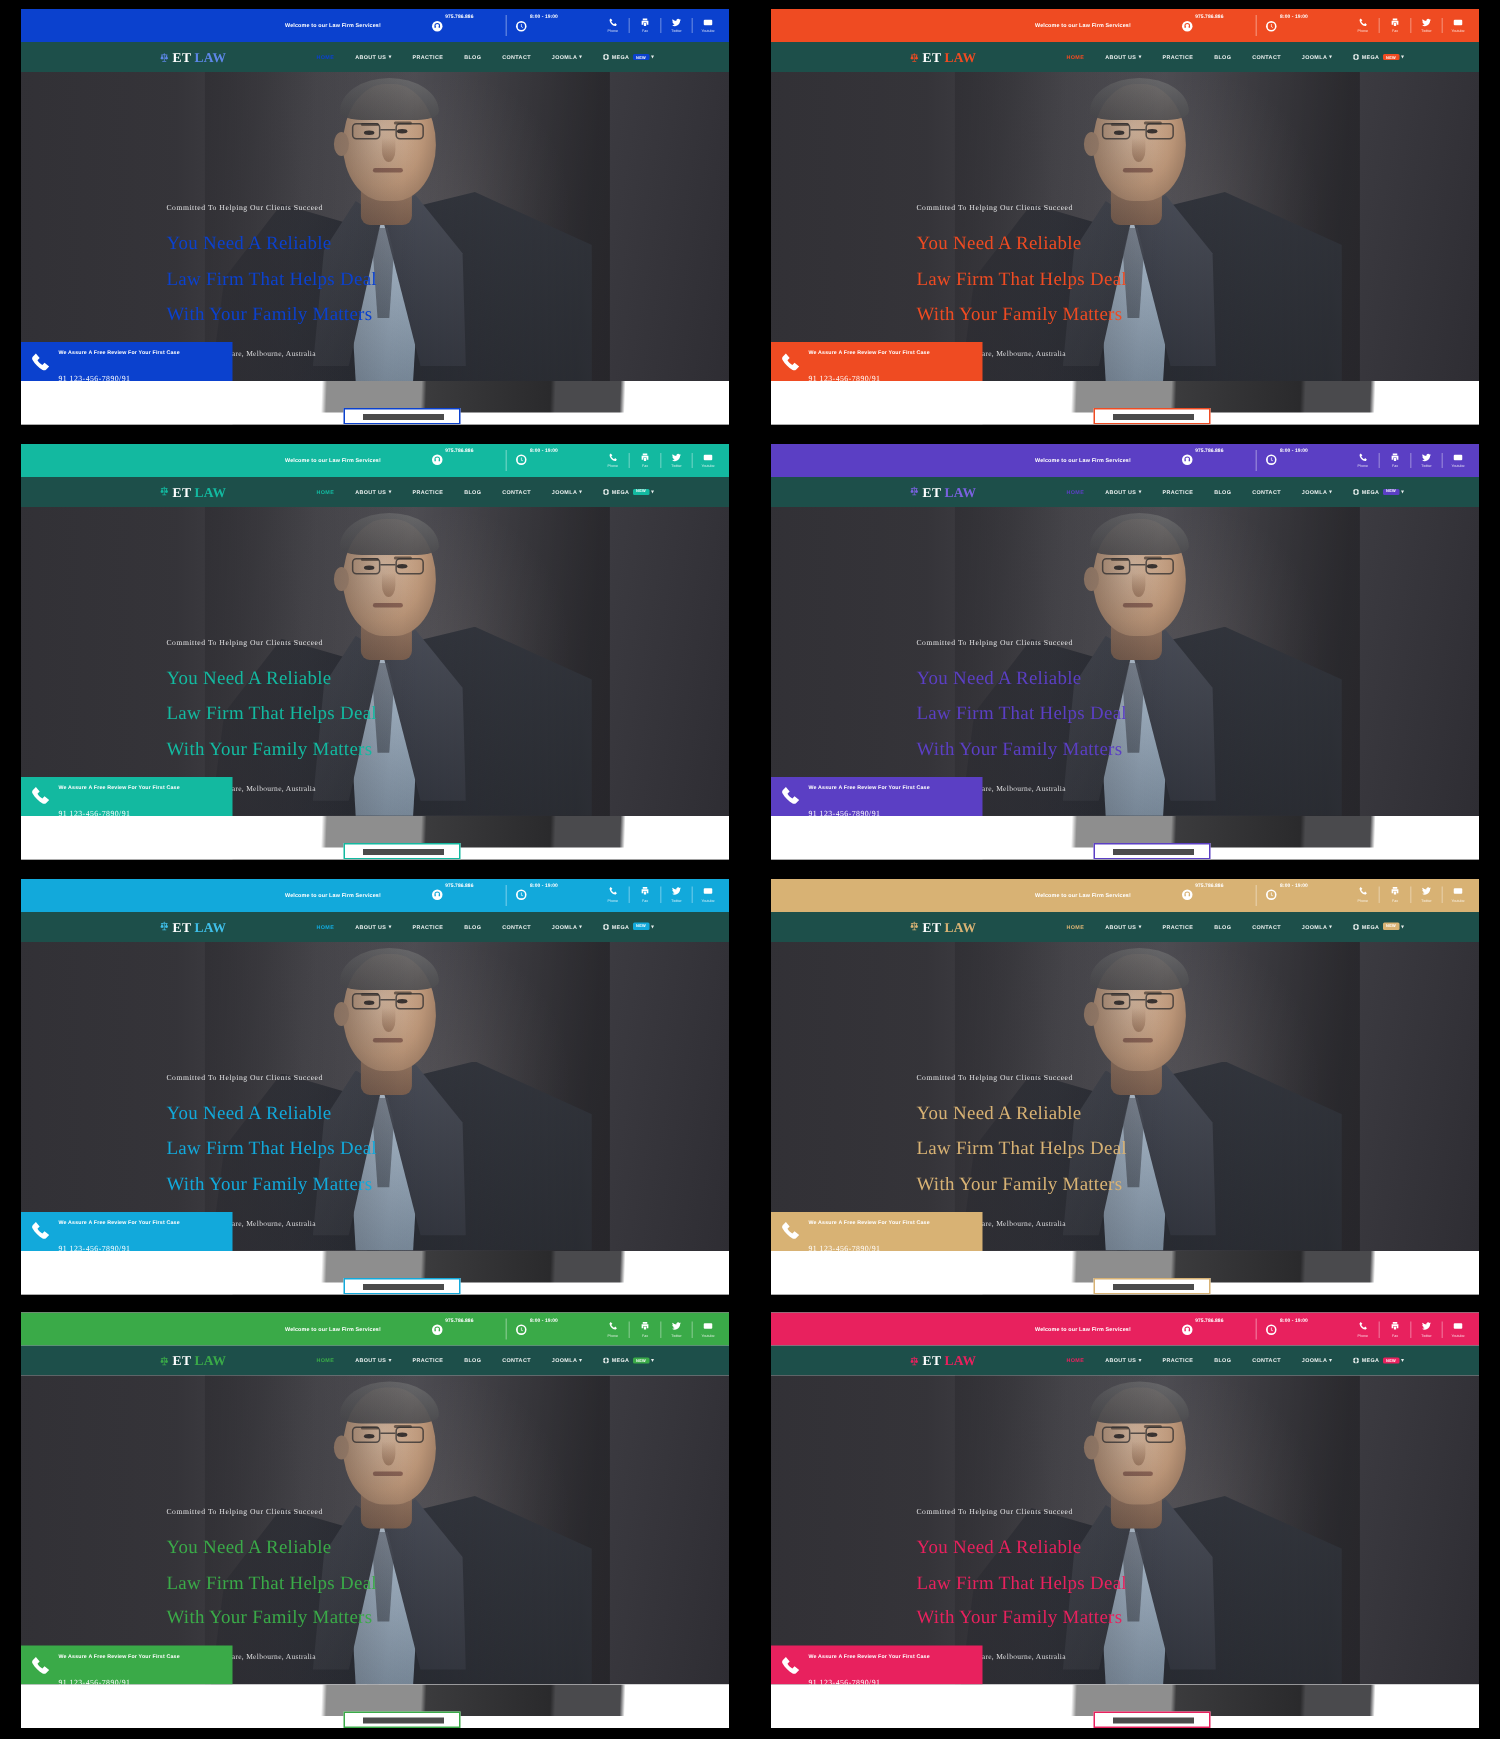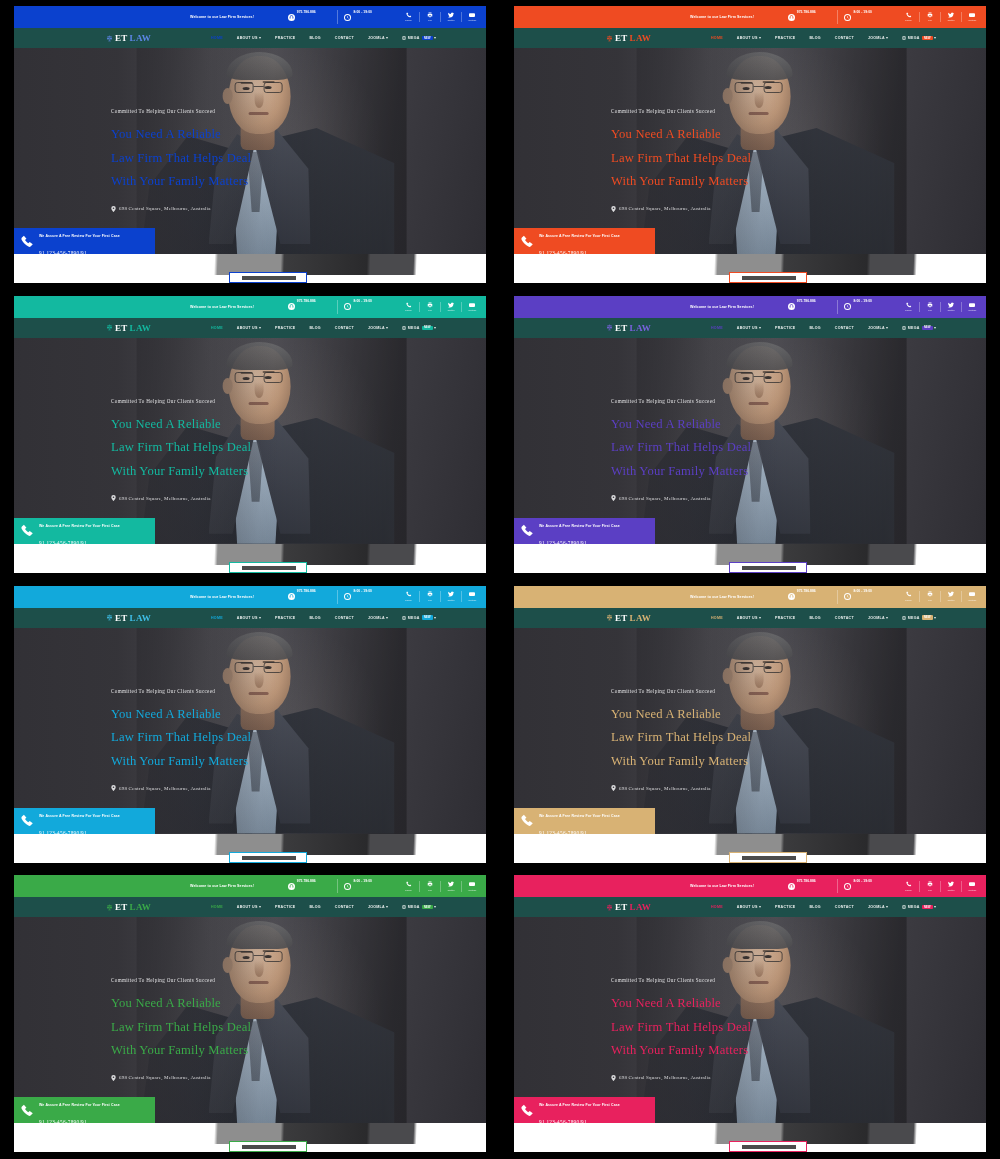--- a/index.html
+++ b/index.html
@@ -234,21 +234,21 @@
     position: absolute; inset: 0;
     background: linear-gradient(95deg, rgba(20,20,24,.50) 0%, rgba(20,20,24,.10) 26%, rgba(0,0,0,0) 48%, rgba(0,0,0,.30) 92%);
   }
   .hero-vign {
     position: absolute; inset: 0;
     background: linear-gradient(90deg, rgba(48,47,52,.96) 0%, rgba(48,47,52,.88) 22%, rgba(48,47,52,.35) 40%, rgba(0,0,0,0) 56%);
   }
 
   .hero-content {
     position: absolute;
-    left: 97px; top: 60px;
+    left: 97px; top: 88px;
     width: 260px;
   }
   .eyebrow {
     font-family: "Liberation Serif", serif;
     font-size: 5.1px;
     color: #e4e4e6;
     letter-spacing: .35px;
     margin-bottom: 9px;
     white-space: nowrap;
   }

